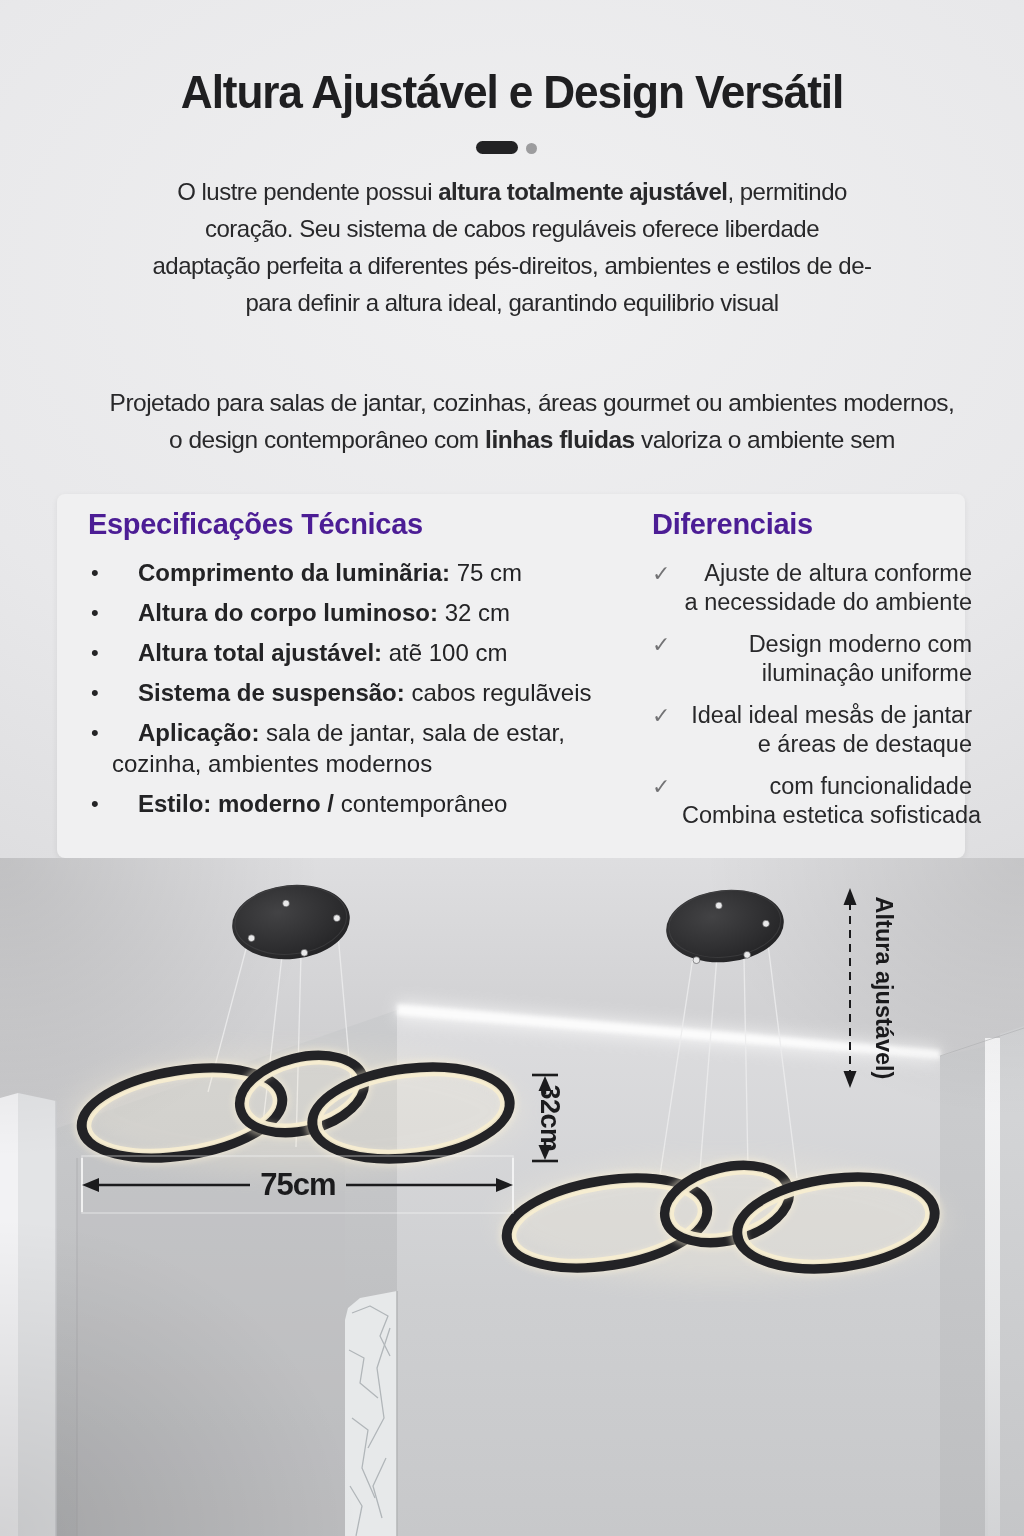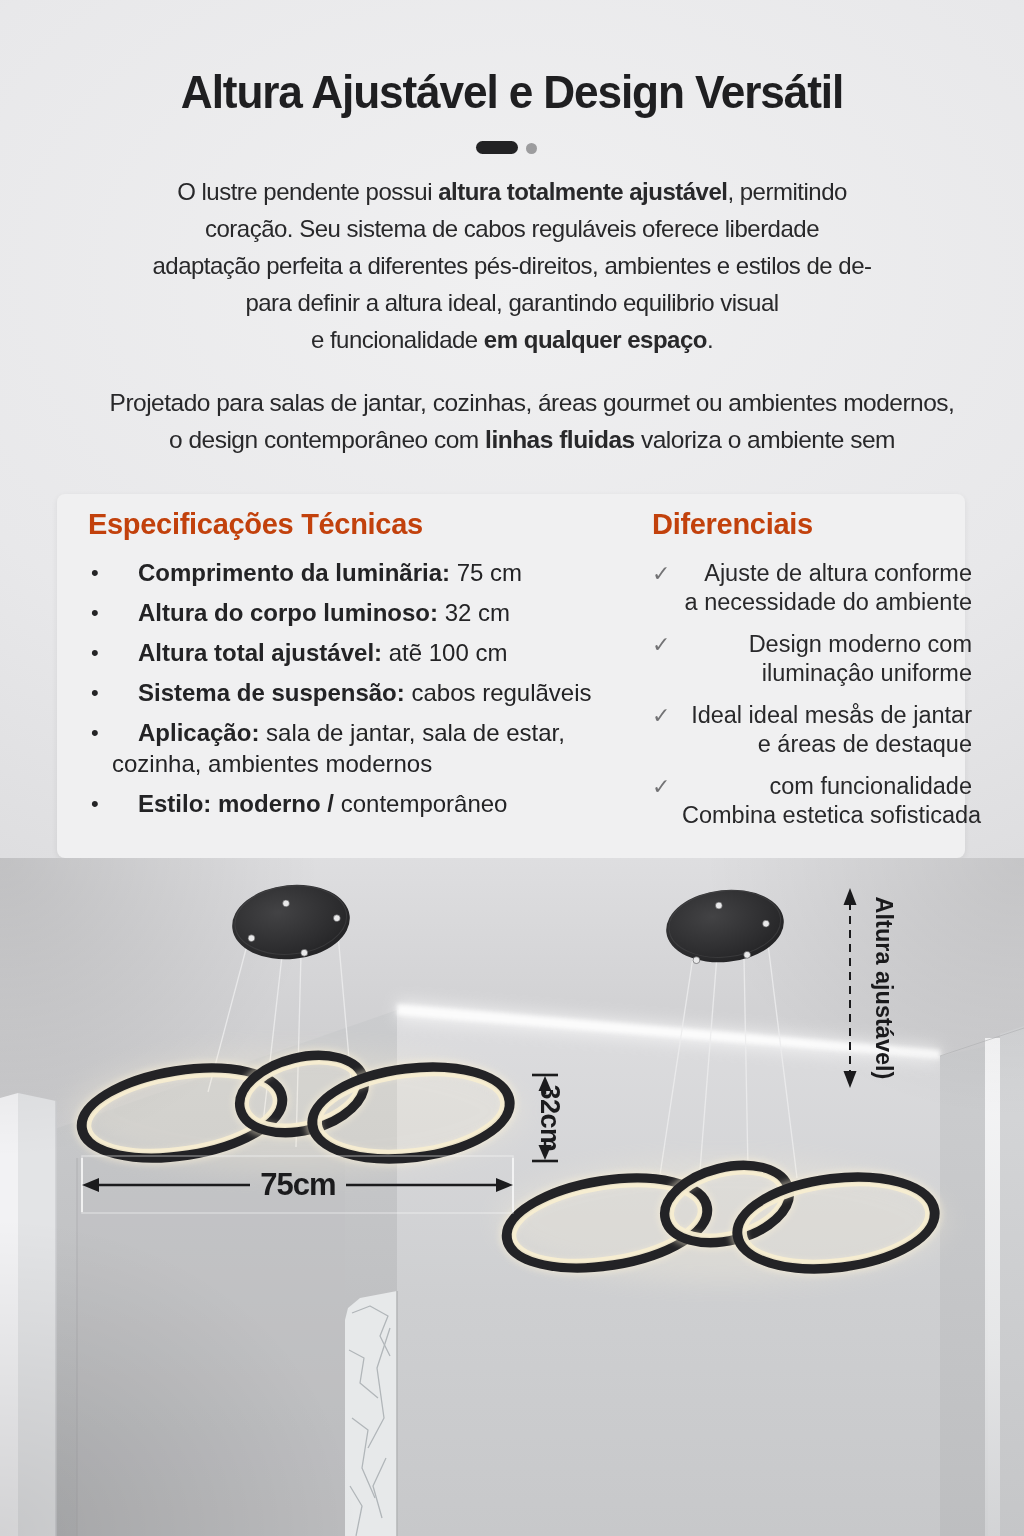--- a/index.html
+++ b/index.html
@@ -28,21 +28,21 @@
   }
   .para{position:absolute;left:0;width:1024px;text-align:center;color:#28282a;}
   .para .ln{white-space:nowrap;}
   .p1{top:173px;font-size:24px;line-height:37px;letter-spacing:-0.5px;}
   .p2{top:384px;font-size:24.5px;line-height:37px;letter-spacing:-0.5px;margin-left:20px;}
   .bold{font-weight:700;}
   .card{
     position:absolute;left:57px;top:494px;width:908px;height:364px;
     background:#f0f0f1;border-radius:8px;box-shadow:0 2px 6px rgba(0,0,0,.07);
   }
-  .col-h{font-size:29px;font-weight:700;letter-spacing:-0.3px;color:#c2410c;margin:0;}
+  .col-h{font-size:29px;font-weight:700;letter-spacing:-0.3px;color:#4c1d95;margin:0;}
   .spec-col{position:absolute;left:88px;top:508px;width:528px;}
   .spec-list{margin-top:16px;}
   .spec-item{position:relative;padding-left:24px;font-size:24px;line-height:31px;margin-bottom:9px;}
   .bullet{position:absolute;left:3px;top:0;font-size:22px;color:#242426;}
   .spec-label{font-weight:700;margin-left:26px;}
   .diff-col{position:absolute;left:652px;top:508px;width:320px;}
   .diff-list{margin-top:18px;}
   .diff-item{position:relative;padding-left:30px;font-size:23.5px;line-height:29px;margin-bottom:13px;color:#28282a;}
   .check{position:absolute;left:0;top:0;color:#737375;font-size:22px;}
   .diff-ln{white-space:nowrap;text-align:right;}
@@ -56,21 +56,20 @@
 
 <h1 class="page-title">Altura Ajustável e Design Versátil</h1>
 <div class="divider-pill"></div>
 <div class="divider-dot"></div>
 
 <div class="para p1">
   <div class="ln"><span>O lustre pendente possui </span><span class="bold">altura totalmente ajustável</span><span>, permitindo</span></div>
   <div class="ln">coração. Seu sistema de cabos reguláveis oferece liberdade</div>
   <div class="ln">adaptação perfeita a diferentes pés-direitos, ambientes e estilos de de-</div>
   <div class="ln">para definir a altura ideal, garantindo equilibrio visual</div>
-  <div class="ln"><span>e funcionalidade </span><span class="bold">em qualquer espaço</span><span>.</span></div>
 </div>
 
 <div class="para p2">
   <div class="ln">Projetado para salas de jantar, cozinhas, áreas gourmet ou ambientes modernos,</div>
   <div class="ln"><span>o design contemporâneo com </span><span class="bold">linhas fluidas</span><span> valoriza o ambiente sem</span></div>
 </div>
 
 <div class="card"></div>
 
 <div class="spec-col">

